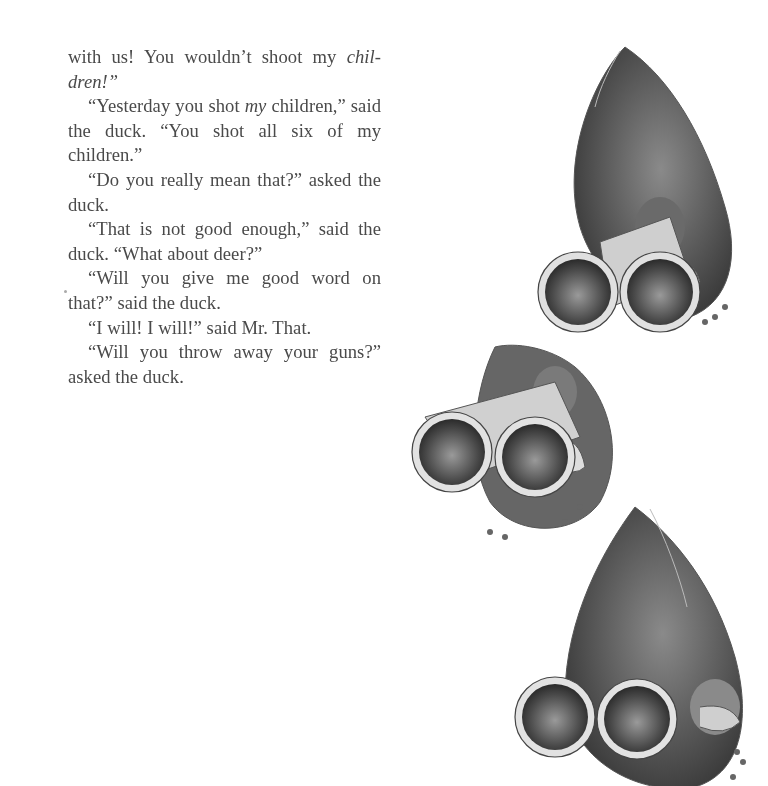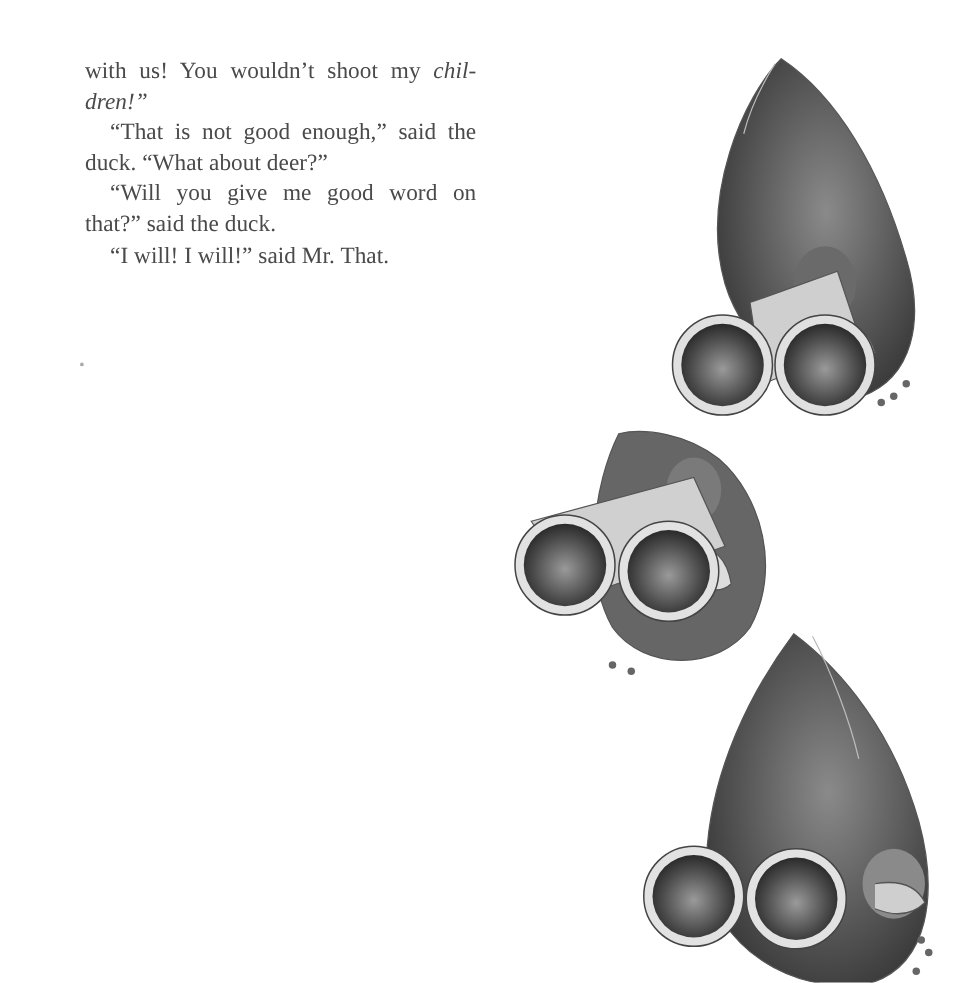--- a/index.html
+++ b/index.html
@@ -24,23 +24,26 @@
     .ill-3 { left: 505px; top: 480px; width: 250px; height: 305px; }
     .speck { position: absolute; left: 64px; top: 273px; width: 3px; height: 3px; background: #aaa; border-radius: 50%; }
   </style>
 </head>
 <body>
 
 <div class="page">
 
   <div class="text-column" id="text-column">
       <p class="para first"><span>with us! You wouldn’t shoot my </span><em>chil-dren!”</em></p>
+      <p class="para"><span>“Yesterday you shot </span><em>my</em><span> children,” said the duck. “You shot all six of my children.”</span></p>
+      <p class="para"><span>“Do you really mean that?” asked the duck.</span></p>
       <p class="para"><span>“That is not good enough,” said the duck. “What about deer?”</span></p>
       <p class="para"><span>“Will you give me good word on that?” said the duck.</span></p>
       <p class="para"><span>“I will! I will!” said Mr. That.</span></p>
+      <p class="para"><span>“Will you throw away your guns?” asked the duck.</span></p>
     </div>
   <div class="speck"></div>
 
   <svg class="illustration ill-1" viewBox="0 0 250 320">
     <defs>
       <radialGradient id="body1" cx="0.55" cy="0.45" r="0.6">
         <stop offset="0" stop-color="#8a8a8a"></stop>
         <stop offset="0.6" stop-color="#5a5a5a"></stop>
         <stop offset="1" stop-color="#3a3a3a"></stop>
       </radialGradient>

